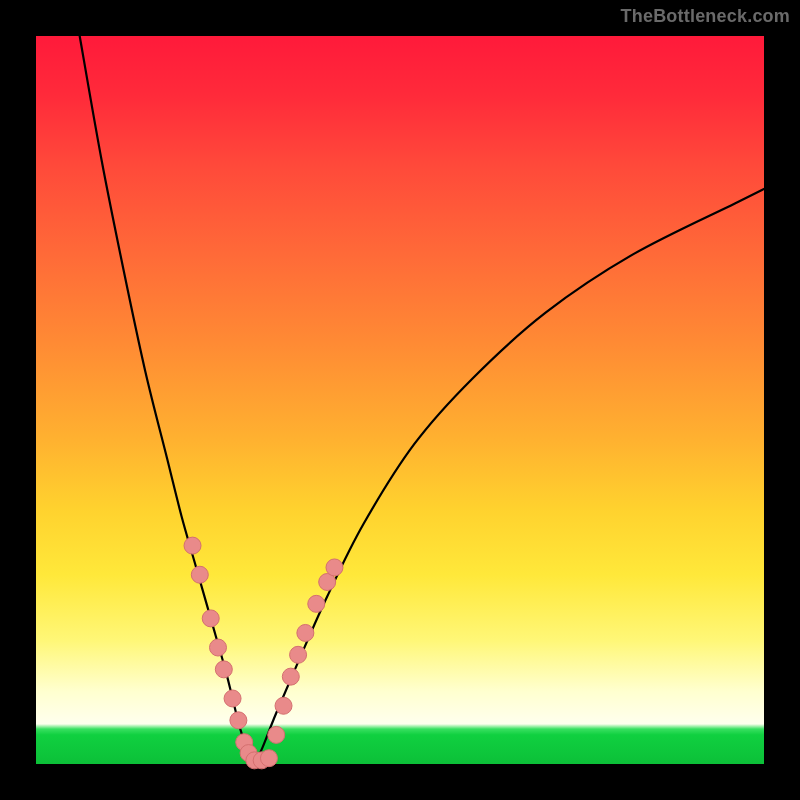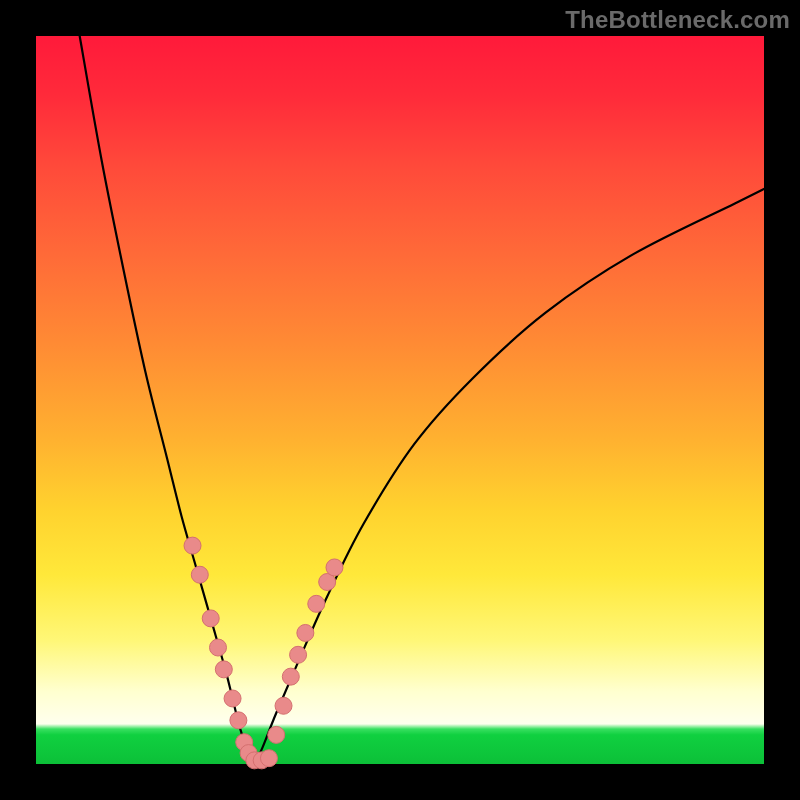--- a/index.html
+++ b/index.html
@@ -42,21 +42,21 @@
       #38e060 95.2%,
       #10d040 96%,
       #0cc038 100%
     );
   }
   .watermark {
     position: absolute;
     top: 6px;
     right: 10px;
     color: #6a6a6a;
-    font-size: 24px;
+    font-size: 18px;
     font-weight: 600;
     letter-spacing: 0.2px;
     user-select: none;
   }
   svg.curves {
     position: absolute;
     left: 0;
     top: 0;
     width: 728px;
     height: 728px;

